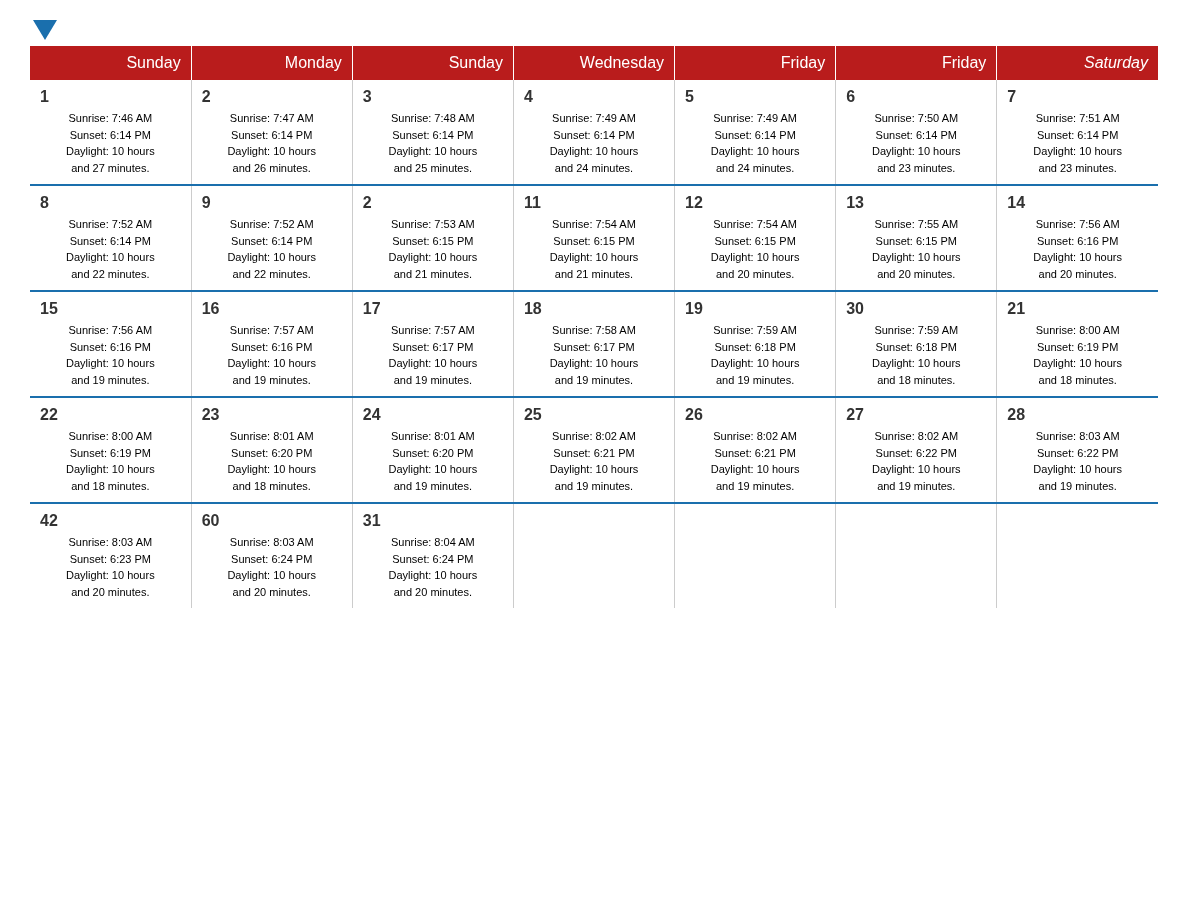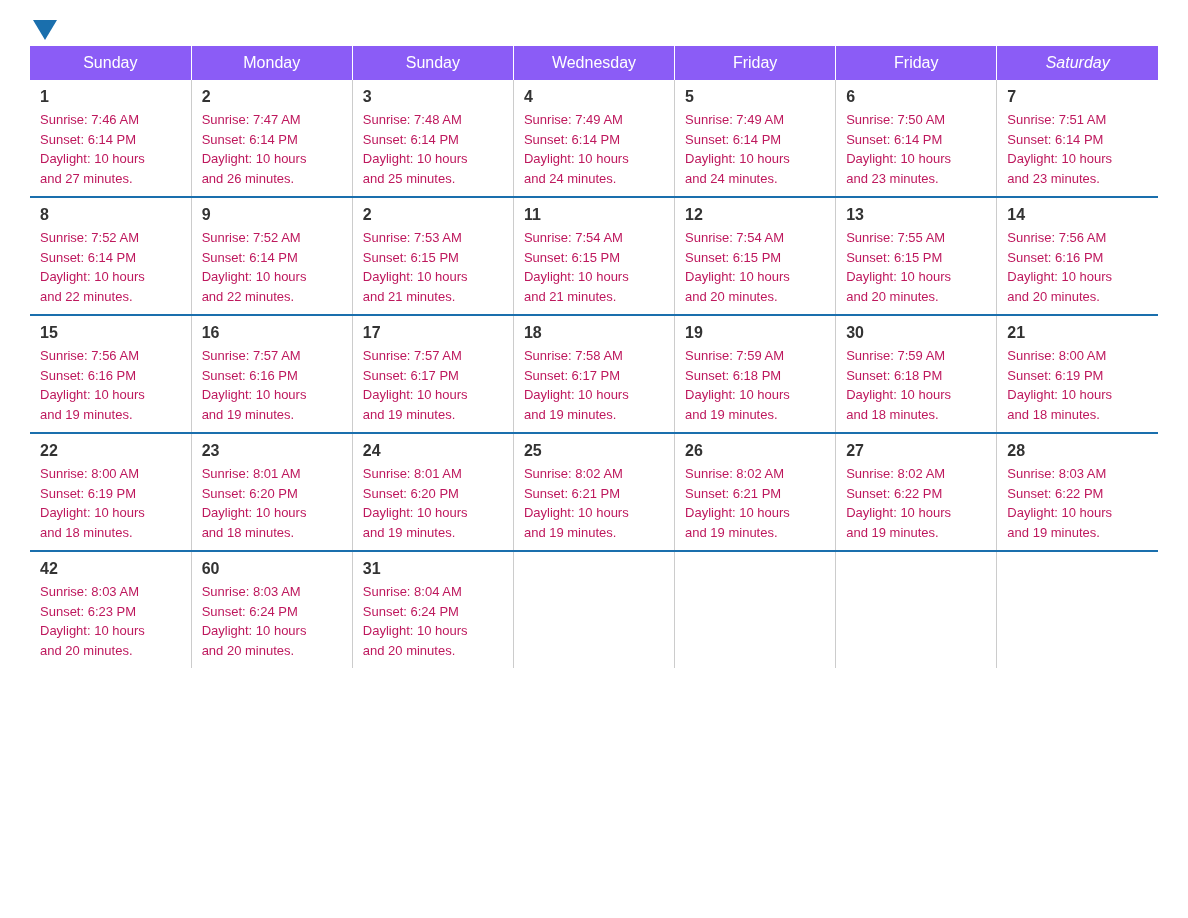--- a/index.html
+++ b/index.html
@@ -59,23 +59,23 @@
       font-size: 22px;
       color: #555;
       margin-top: 4px;
     }
     table {
       width: 100%;
       border-collapse: collapse;
       margin-top: 10px;
     }
     thead tr th {
-      background-color: #8b5cf6;
+      background-color: #b91c1c;
       color: white;
-      text-align: center;
+      text-align: right;
       padding: 8px 10px;
       font-size: 16px;
       font-weight: normal;
       border-right: 1px solid #fff;
     }
     thead tr th:last-child {
       border-right: none;
       font-style: italic;
     }
     tbody tr td {
@@ -93,23 +93,24 @@
     tbody tr:last-child td {
       border-bottom: none;
     }
     .day-number {
       font-size: 16px;
       font-weight: bold;
       display: block;
       margin-bottom: 4px;
     }
     .day-info {
-      font-size: 13px;
+      font-size: 11px;
       line-height: 1.5;
-      color: #be185d;
+      color: #000000;
+      text-align: center;
     }
     .empty-cell {
       background: #fff;
     }
   </style>
 </head>
 <body>
 
 <div class="header-row">
   <div class="logo">

